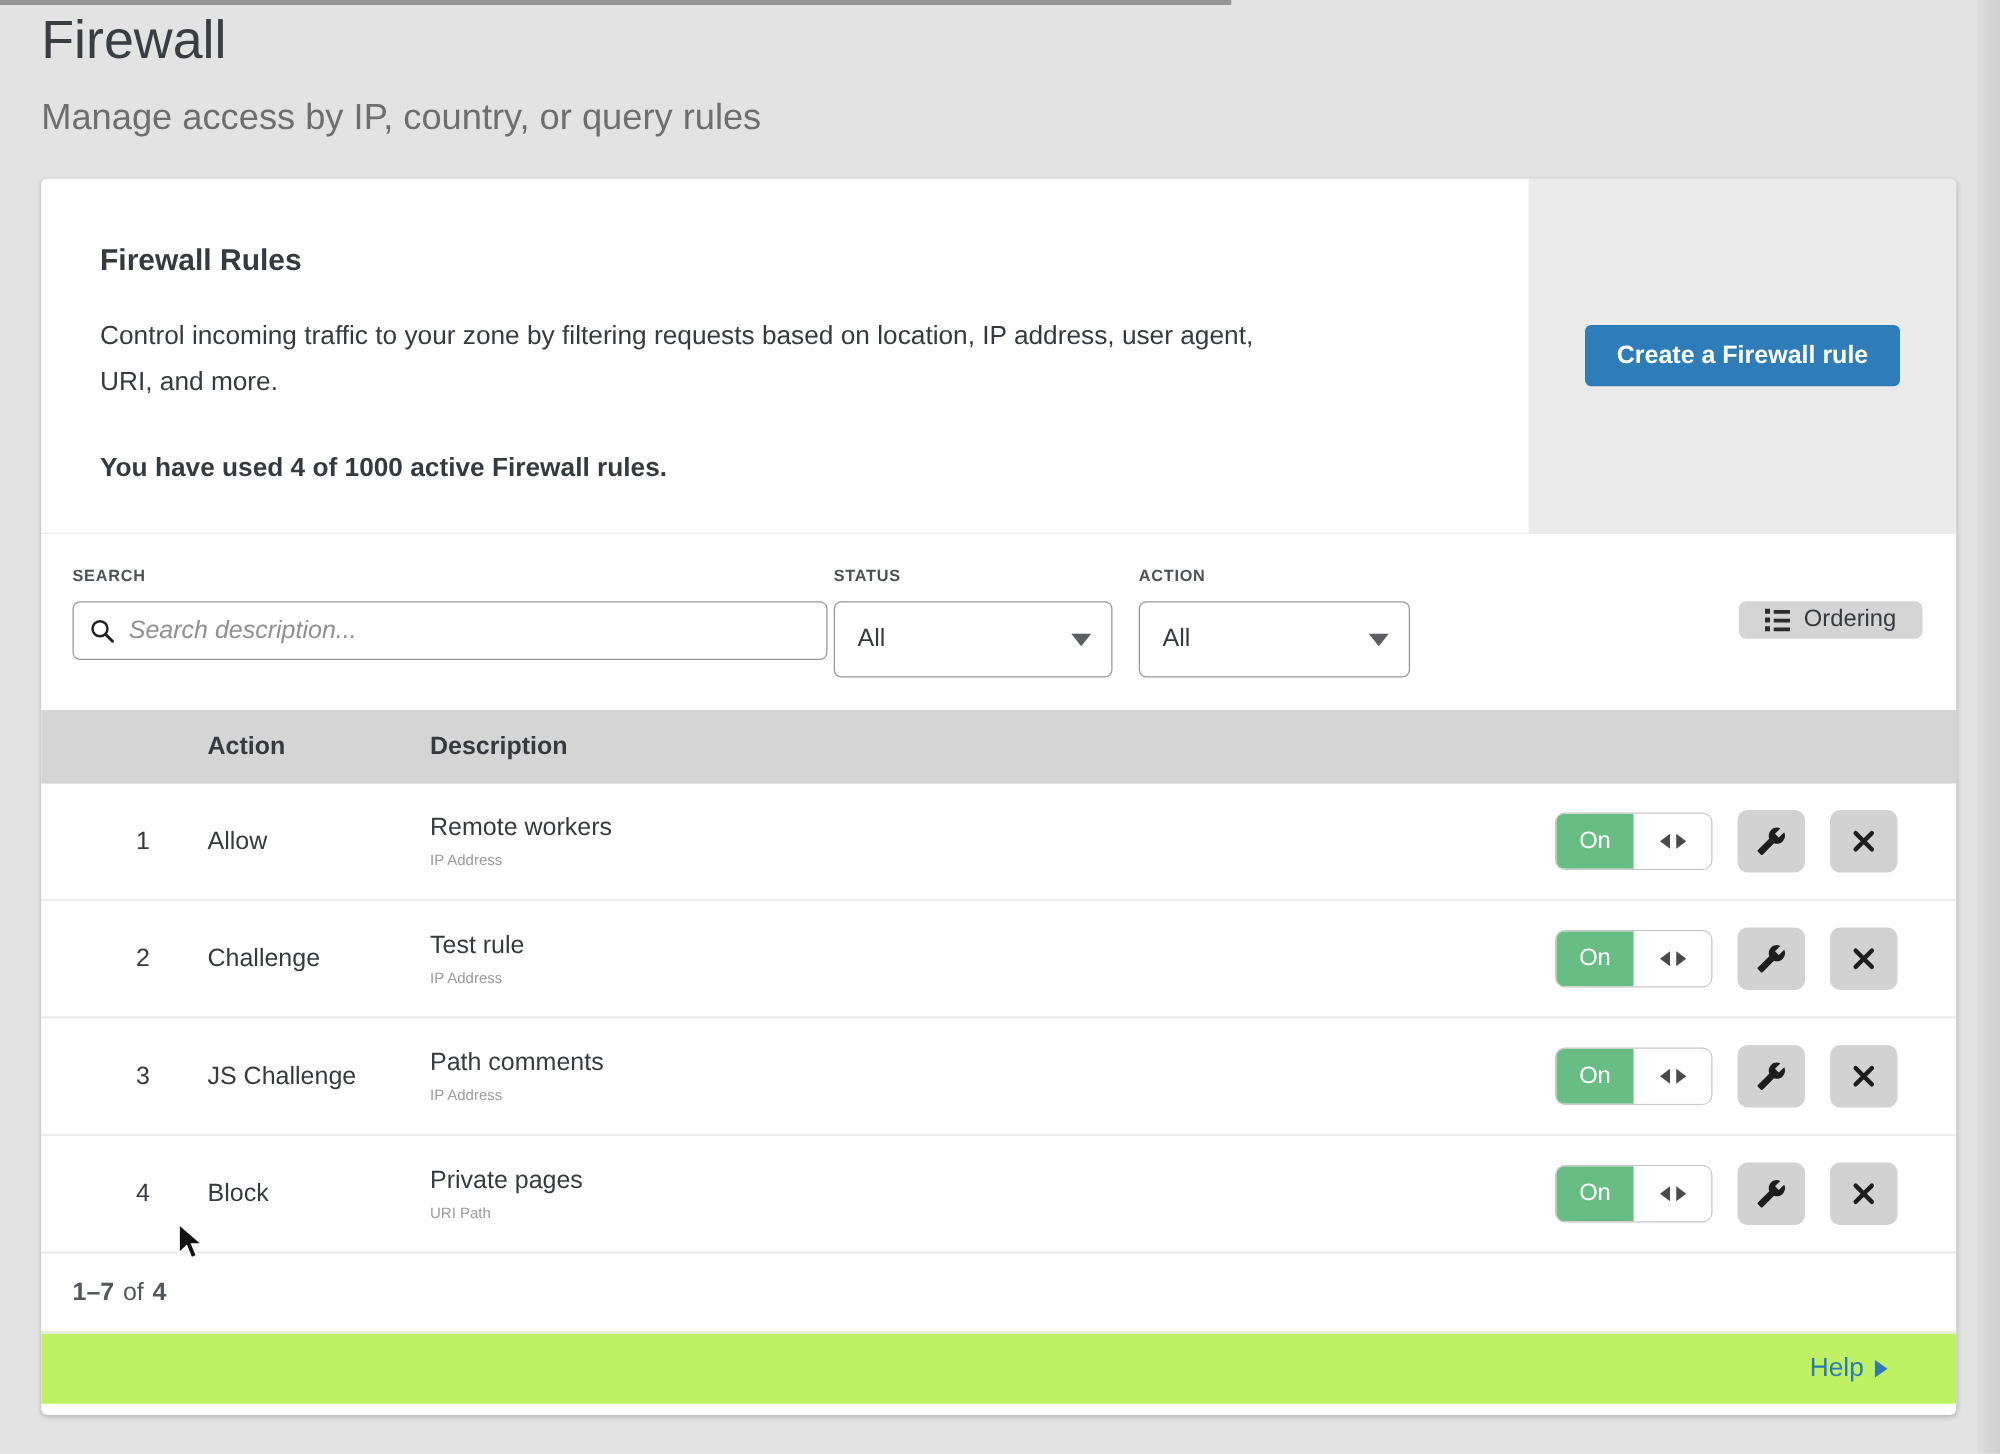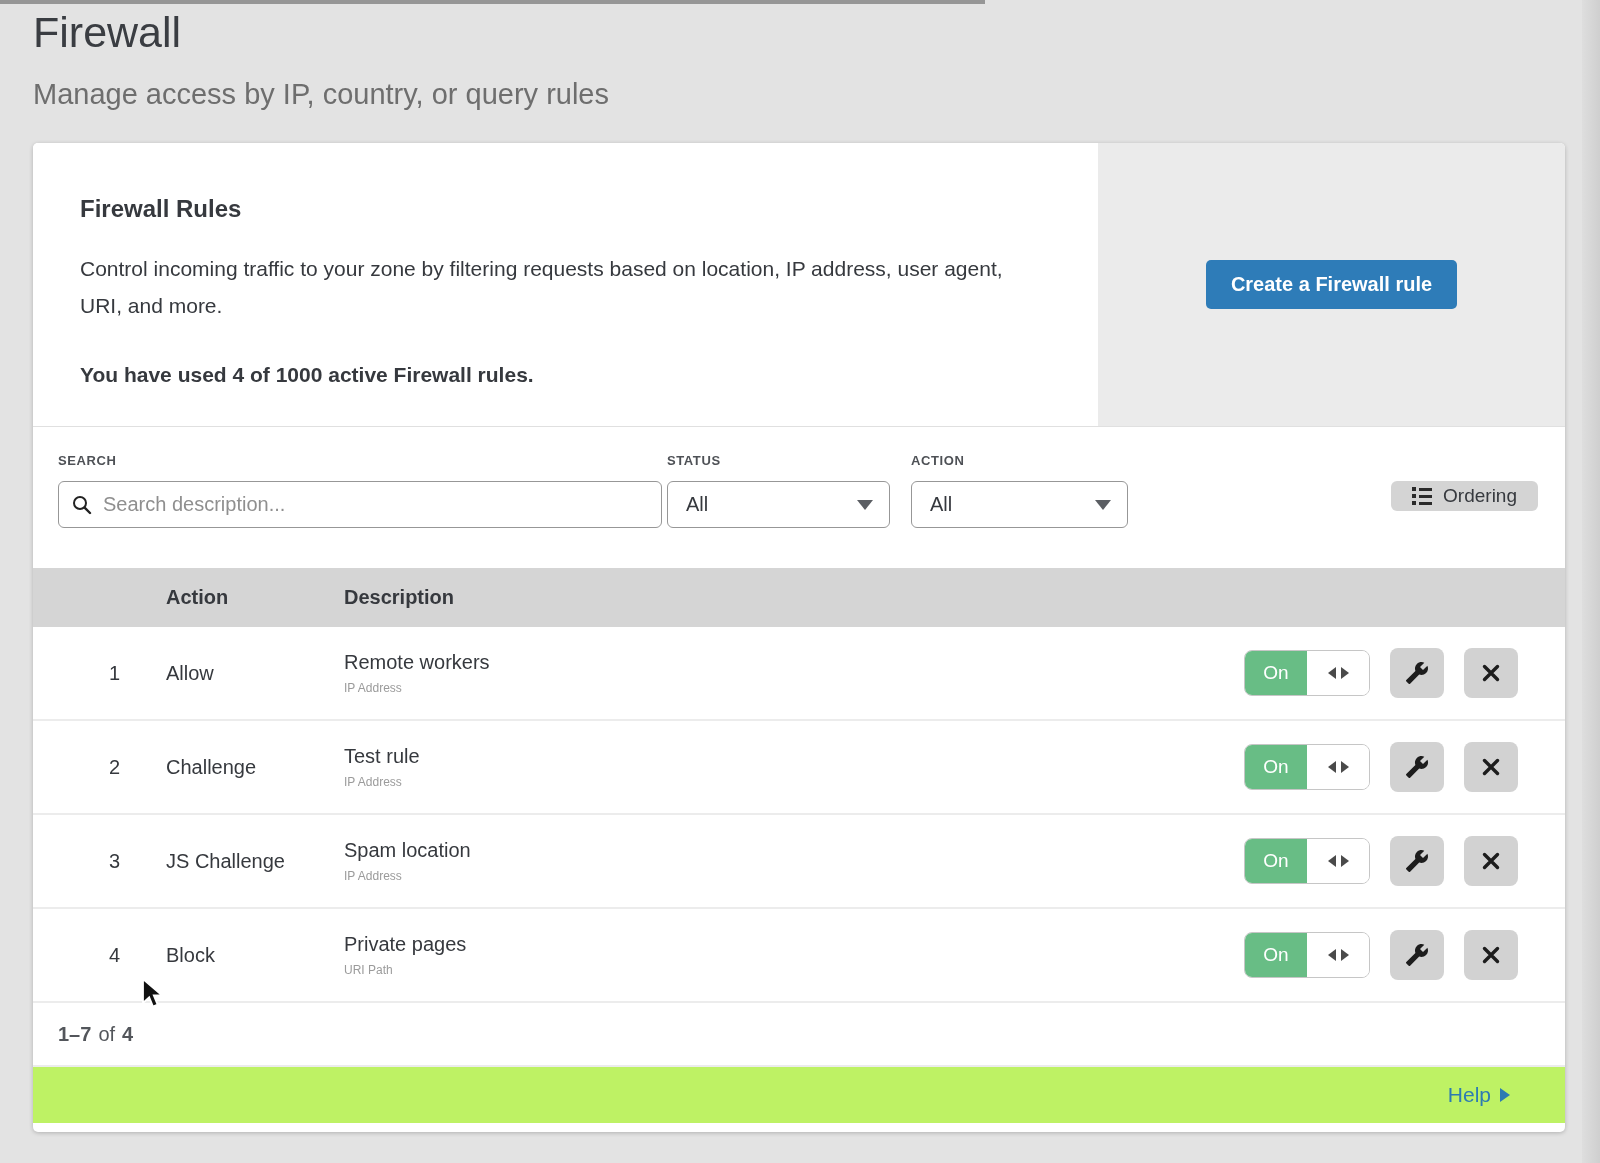--- a/index.html
+++ b/index.html
@@ -17,47 +17,48 @@
   .page-subtitle { position:absolute; left:33px; top:78px; font-size:29px; font-weight:400; color:#6e6e6e; }
 
   .card {
     position:absolute; left:33px; top:143px; width:1532px; height:989px;
     background:#fff; border-radius:5px; box-shadow:0 1px 4px rgba(0,0,0,.22);
     display:flex; flex-direction:column; overflow:hidden;
   }
 
   
   .card-header { height:284px; flex-shrink:0; display:flex; border-bottom:1px solid #e0e0e0; }
-  .header-left { width:1065px; background:#fff; padding:52px 60px 0 47px; }
+  .header-left { width:1190px; background:#fff; padding:52px 60px 0 47px; }
   .card-title { font-size:24px; font-weight:bold; color:#36393e; margin-bottom:28px; }
   .card-desc { font-size:21px; color:#36393e; line-height:1.75; max-width:945px; margin-bottom:38px; }
   .card-usage { font-size:21px; font-weight:bold; color:#36393e; }
   .header-right { flex:1; background:#ebebeb; display:flex; align-items:center; justify-content:center; }
   .create-btn {
     background:#2e7cb8; color:#fff; font-size:20px; font-weight:600;
     border:none; border-radius:5px; padding:13px 25px; cursor:pointer;
     font-family:"Liberation Sans",sans-serif;
   }
 
   
   .filter-bar { height:141px; flex-shrink:0; position:relative; background:#fff; }
   .filter-label { font-size:13px; font-weight:bold; color:#4e5156; letter-spacing:.6px; margin-bottom:13px; }
   .search-group { position:absolute; left:25px; top:26px; }
   .search-input-wrap { position:relative; width:604px; height:47px; }
   .search-input {
     width:100%; height:100%; border:1px solid #979797; border-radius:6px;
     padding:0 14px 0 44px; font-size:20px; color:#333; background:#fff;
     font-family:"Liberation Sans",sans-serif;
+    font-style:italic;
   }
   .search-input::placeholder { color:#8f8f8f; }
   .search-icon { position:absolute; left:13px; top:13px; }
   .status-group { position:absolute; left:634px; top:26px; }
   .action-group { position:absolute; left:878px; top:26px; }
   .select {
-    height:47px; border:1px solid #979797; border-radius:6px; background:#fff;
+    height:61px; border:1px solid #979797; border-radius:6px; background:#fff;
     display:flex; align-items:center; justify-content:space-between;
     padding:0 16px 0 18px; font-size:20px; color:#36393e; cursor:pointer;
   }
   .select-status { width:223px; } .select-action { width:217px; }
   .caret { width:0; height:0; border-left:8px solid transparent; border-right:8px solid transparent; border-top:10px solid #5b5e63; }
   .ordering-btn {
     position:absolute; right:27px; top:54px; height:30px;
     background:#d4d4d4; border:none; border-radius:6px; cursor:pointer;
     display:flex; align-items:center; gap:11px; padding:0 21px;
     font-size:19px; color:#36393e; font-family:"Liberation Sans",sans-serif;
@@ -228,21 +229,21 @@
               <path d="M4.5 4.5 L17.5 17.5 M17.5 4.5 L4.5 17.5" stroke="#1d1d1d" stroke-width="3.4" stroke-linecap="round"></path>
             </svg>
         </button>
       </span>
     </div>
 
     <div class="rule-row">
       <span class="row-num">3</span>
       <span class="row-action">JS Challenge</span>
       <span class="row-desc">
-        <div class="desc-title">Spam location</div>
+        <div class="desc-title">Path comments</div>
         <div class="desc-sub">IP Address</div>
       </span>
       <span class="row-controls">
         <span class="toggle">
           <span class="toggle-on">On</span>
           <span class="toggle-handle">
               <span class="tri-left"></span>
               <span class="tri-right"></span>
             </span>
         </span>

